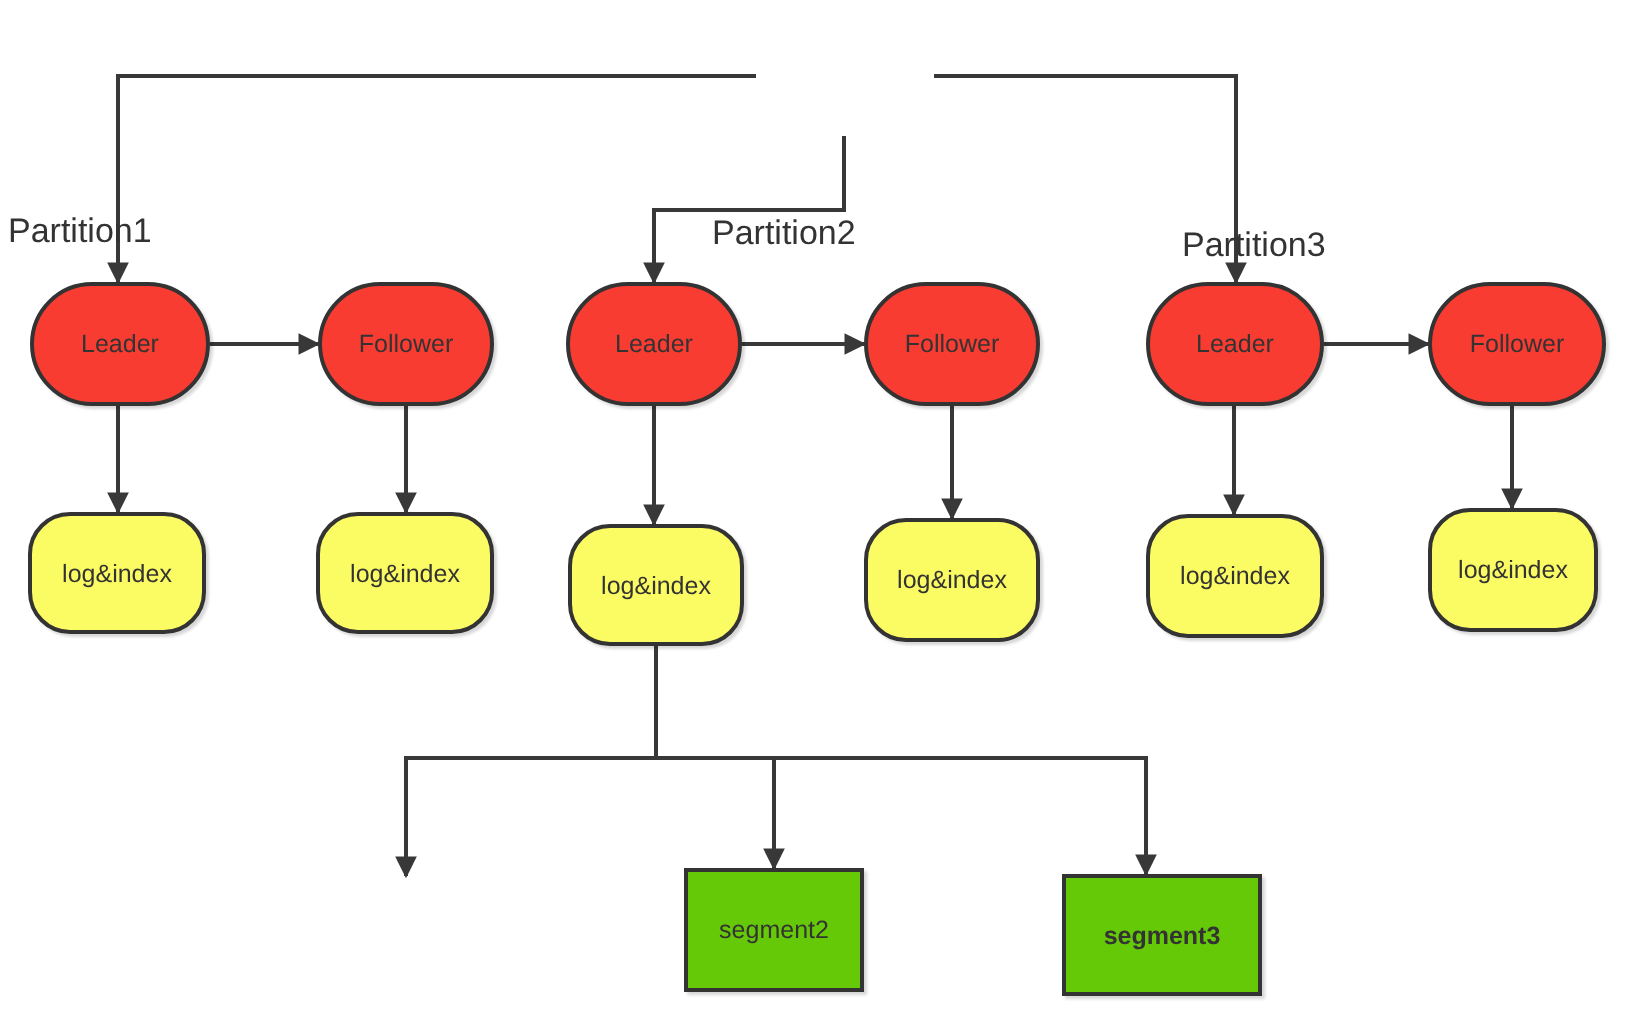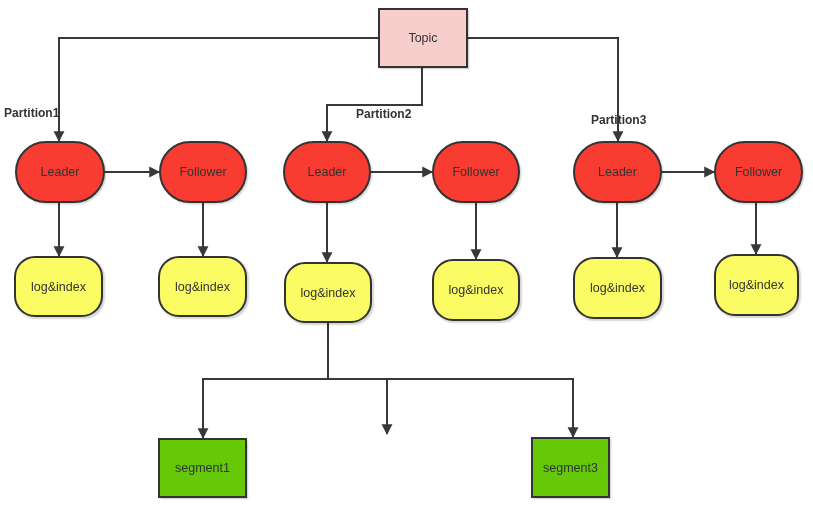--- a/index.html
+++ b/index.html
@@ -31,23 +31,22 @@
     font-size:12.5px;color:var(--text);
     box-shadow:1.5px 1.5px 1.5px rgba(0,0,0,0.16);
     text-align:center;
   }
   .topic{background:var(--topic-fill);}
   .replica{background:var(--replica-fill);border-radius:31px;}
   .log{background:var(--log-fill);border-radius:21px;}
   .segment{background:var(--segment-fill);}
   .plabel{
     position:absolute;
-    font-size:12px;color:var(--text);
+    font-size:17px;color:var(--text);
     white-space:nowrap;
-    font-weight:bold;
   }
 </style>
 </head>
 <body>
 
 <div class="canvas">
 
   <svg class="edges" xmlns="http://www.w3.org/2000/svg" width="813" height="510" viewBox="0 0 813 510">
     <defs>
       <marker id="arrowhead" markerUnits="userSpaceOnUse" markerWidth="13" markerHeight="13" viewBox="0 0 12 12" refX="10" refY="6" orient="auto">
@@ -69,36 +68,35 @@
     <polyline class="edge" points="476,203 476,259" marker-end="url(#arrowhead)"></polyline>
     <polyline class="edge" points="617,203 617,257" marker-end="url(#arrowhead)"></polyline>
     <polyline class="edge" points="756,203 756,254" marker-end="url(#arrowhead)"></polyline>
 
     <polyline class="edge" points="328,323 328,379"></polyline>
     <polyline class="edge" points="328,379 203,379 203,438" marker-end="url(#arrowhead)"></polyline>
     <polyline class="edge" points="328,379 387,379 387,434" marker-end="url(#arrowhead)"></polyline>
     <polyline class="edge" points="328,379 573,379 573,437" marker-end="url(#arrowhead)"></polyline>
   </svg>
 
-  <div class="node topic" style="left:378px;top:8px;width:90px;height:60px;">Topic</div>
 
   <div class="plabel" style="left:4px;top:106px;">Partition1</div>
   <div class="plabel" style="left:356px;top:107px;">Partition2</div>
   <div class="plabel" style="left:591px;top:113px;">Partition3</div>
 
   <div class="node replica" style="left:15px;top:141px;width:90px;height:62px;">Leader</div>
   <div class="node replica" style="left:159px;top:141px;width:88px;height:62px;">Follower</div>
   <div class="node replica" style="left:283px;top:141px;width:88px;height:62px;">Leader</div>
   <div class="node replica" style="left:432px;top:141px;width:88px;height:62px;">Follower</div>
   <div class="node replica" style="left:573px;top:141px;width:89px;height:62px;">Leader</div>
   <div class="node replica" style="left:714px;top:141px;width:89px;height:62px;">Follower</div>
 
   <div class="node log" style="left:14px;top:256px;width:89px;height:61px;">log&amp;index</div>
   <div class="node log" style="left:158px;top:256px;width:89px;height:61px;">log&amp;index</div>
   <div class="node log" style="left:284px;top:262px;width:88px;height:61px;">log&amp;index</div>
   <div class="node log" style="left:432px;top:259px;width:88px;height:62px;">log&amp;index</div>
   <div class="node log" style="left:573px;top:257px;width:89px;height:62px;">log&amp;index</div>
   <div class="node log" style="left:714px;top:254px;width:85px;height:62px;">log&amp;index</div>
 
-  <div class="node segment" style="left:158px;top:438px;width:89px;height:60px;">segment1</div>
-  <div class="node segment" style="left:531px;top:437px;width:79px;height:61px;">segment3</div>
+  <div class="node segment" style="left:342px;top:434px;width:90px;height:62px;">segment2</div>
+  <div class="node segment" style="left:531px;top:437px;width:100px;height:61px;font-weight:bold;">segment3</div>
 
 </div>
 
 </body></html>

